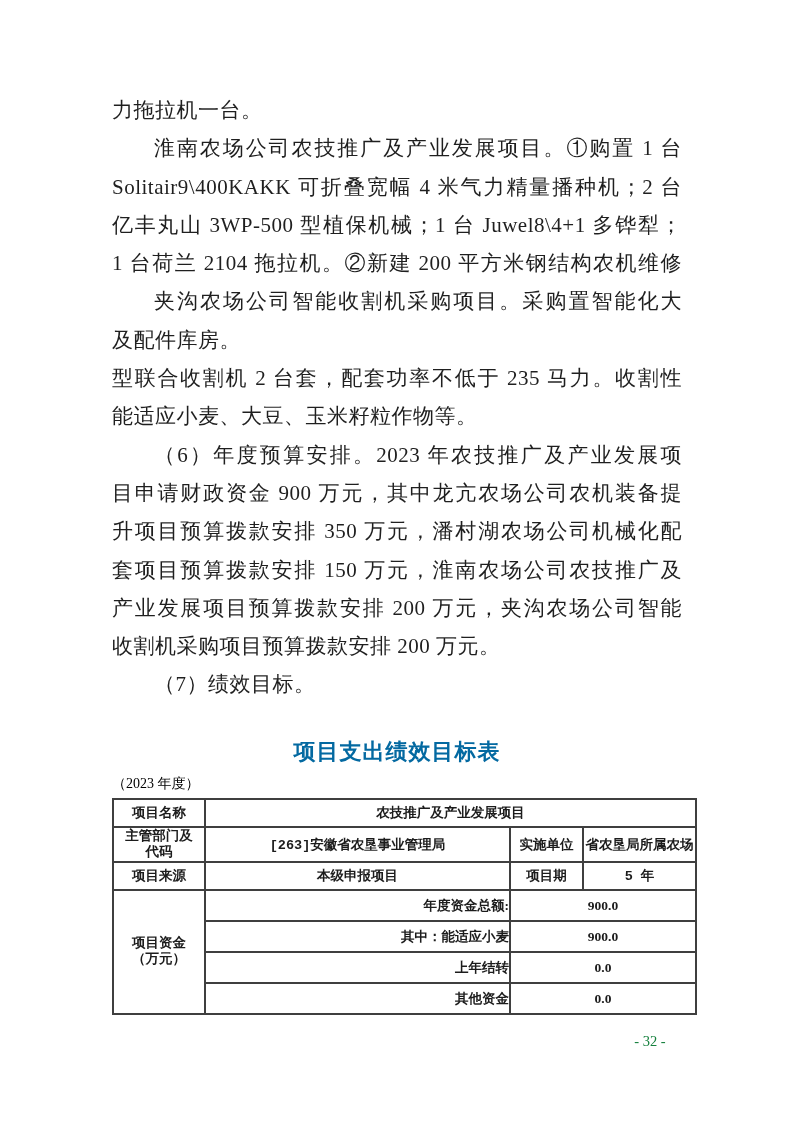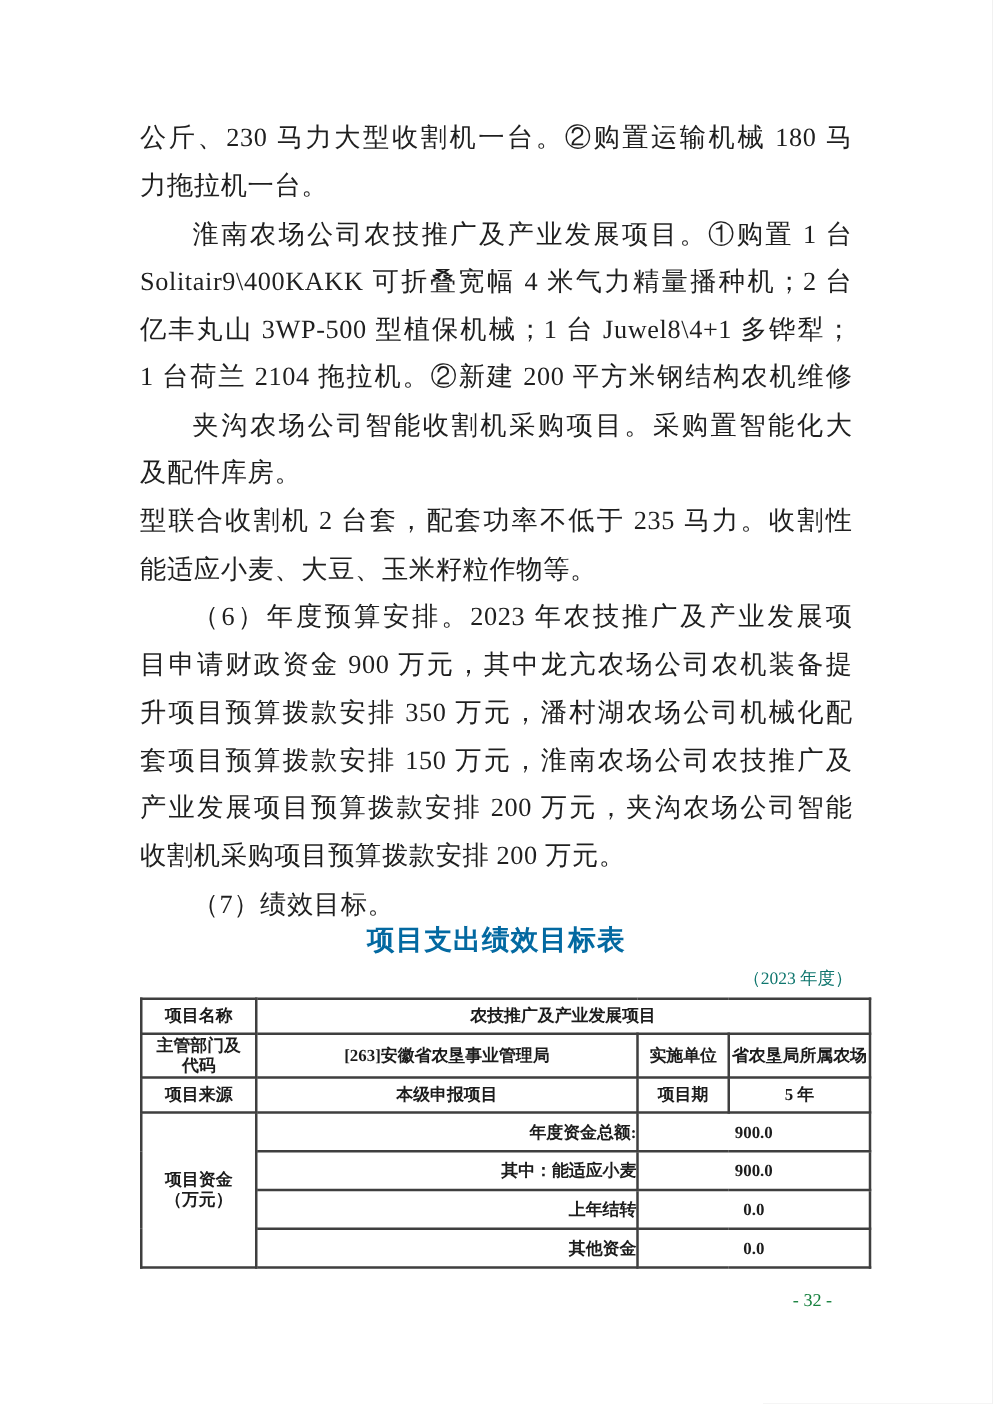--- a/index.html
+++ b/index.html
@@ -9,44 +9,43 @@
   .body-text{position:absolute;left:112px;top:91px;width:570px;}
   .bl{height:38.3px;line-height:38.3px;font-size:21px;letter-spacing:0.5px;
       text-align:justify;white-space:nowrap;overflow:visible;}
   .bl.j{white-space:normal;text-align:justify;text-align-last:justify;}
   .bl.i{text-indent:42px;}
   
   .tbl-title{position:absolute;left:112px;top:736px;width:570px;height:32px;line-height:32px;
              text-align:center;font-size:22px;font-weight:700;letter-spacing:1px;
              font-family:"Liberation Sans","DejaVu Sans",sans-serif;color:#0369a1;}
   .tbl-subtitle{position:absolute;left:112px;top:772px;width:570px;height:24px;line-height:24px;
-                text-align:right;font-size:14px;color:#0f766e;}
+                text-align:left;font-size:14px;color:#000000;}
   
   table.perf{position:absolute;left:112px;top:798px;width:583px;border-collapse:collapse;
              table-layout:fixed;font-size:13.5px;color:#1c1c1c;}
   table.perf td{border:2px solid #3f3f3f;padding:0;vertical-align:middle;
                 font-weight:700;letter-spacing:0;}
-  td.c{text-align:center;}
+  td.c{text-align:center;font-family:Liberation Mono, monospace;}
   td.fund-name{text-align:right;font-weight:700;}
   td.fund-val{text-align:center;padding-right:7px;font-weight:400;}
   .ind1{padding-left:14px;}
   .ind2{padding-left:30px;}
   .ind5{padding-left:74px;}
   .two-line{line-height:16px;display:block;text-align:center;}
   
   .page-num{position:absolute;left:560px;top:1030px;width:180px;height:22px;line-height:22px;
             text-align:center;font-size:14.5px;color:#15803d;}
 </style>
 </head>
 <body>
 
 <div class="page">
 
   <div class="body-text">
-    <div class="bl j">公斤、230 马力大型收割机一台。②购置运输机械 180 马</div>
     <div class="bl">力拖拉机一台。</div>
     <div class="bl j i">淮南农场公司农技推广及产业发展项目。①购置 1 台</div>
     <div class="bl j">Solitair9\400KAKK 可折叠宽幅 4 米气力精量播种机；2 台</div>
     <div class="bl j">亿丰丸山 3WP-500 型植保机械；1 台 Juwel8\4+1 多铧犁；</div>
     <div class="bl j">1 台荷兰 2104 拖拉机。②新建 200 平方米钢结构农机维修</div>
     <div class="bl j i">夹沟农场公司智能收割机采购项目。采购置智能化大</div>
     <div class="bl">及配件库房。</div>
     <div class="bl j">型联合收割机 2 台套，配套功率不低于 235 马力。收割性</div>
     <div class="bl">能适应小麦、大豆、玉米籽粒作物等。</div>
     <div class="bl j i">（6）年度预算安排。2023 年农技推广及产业发展项</div>

